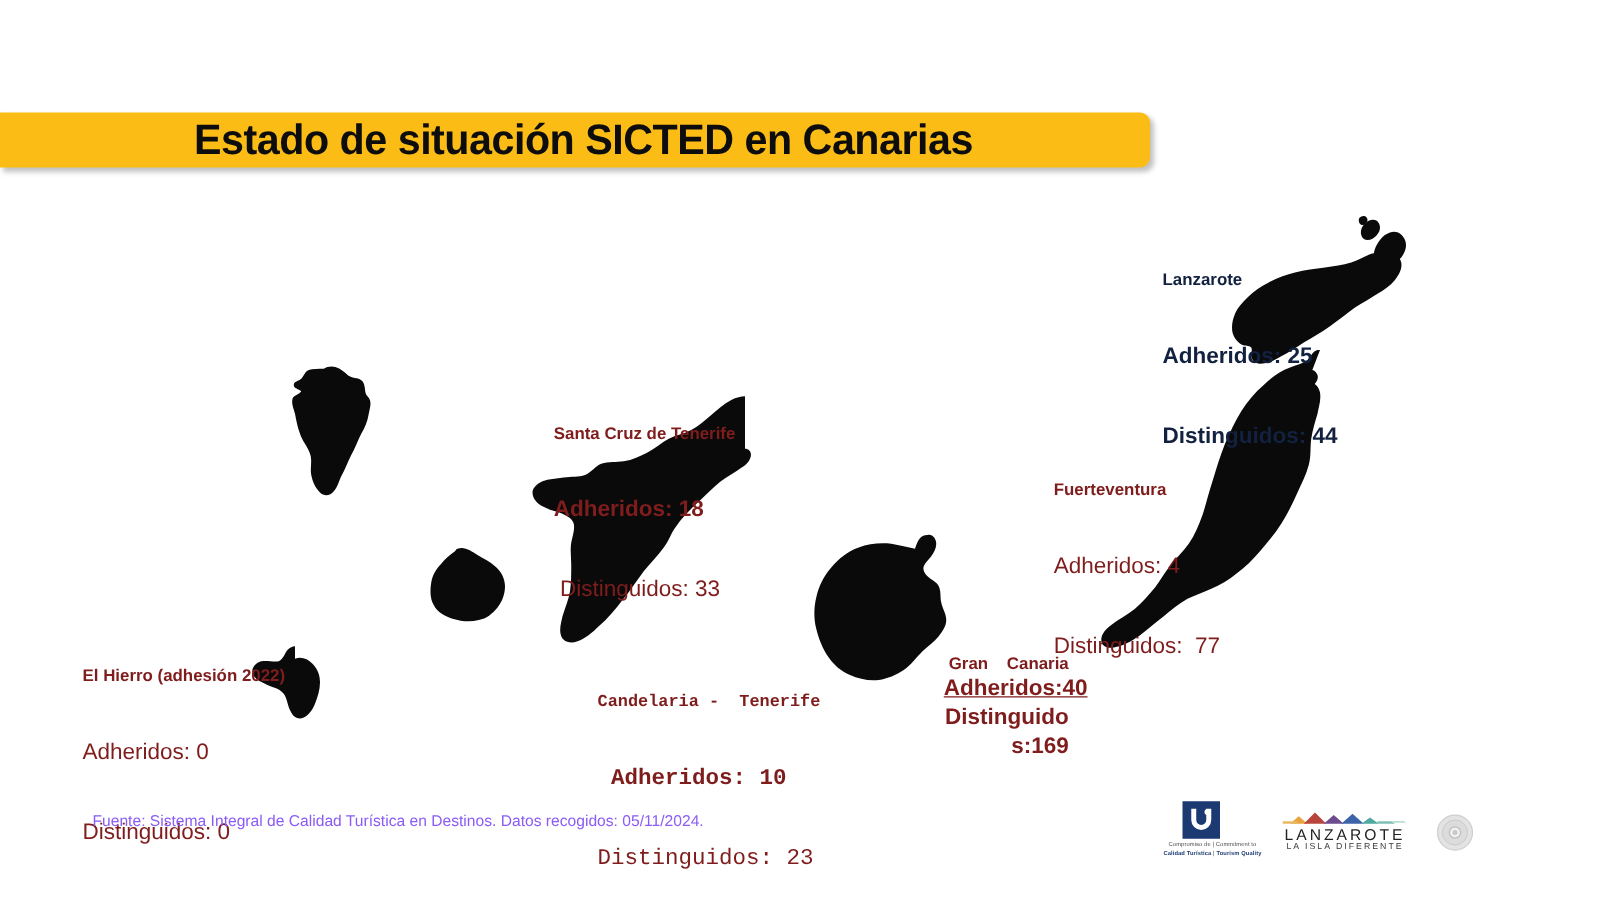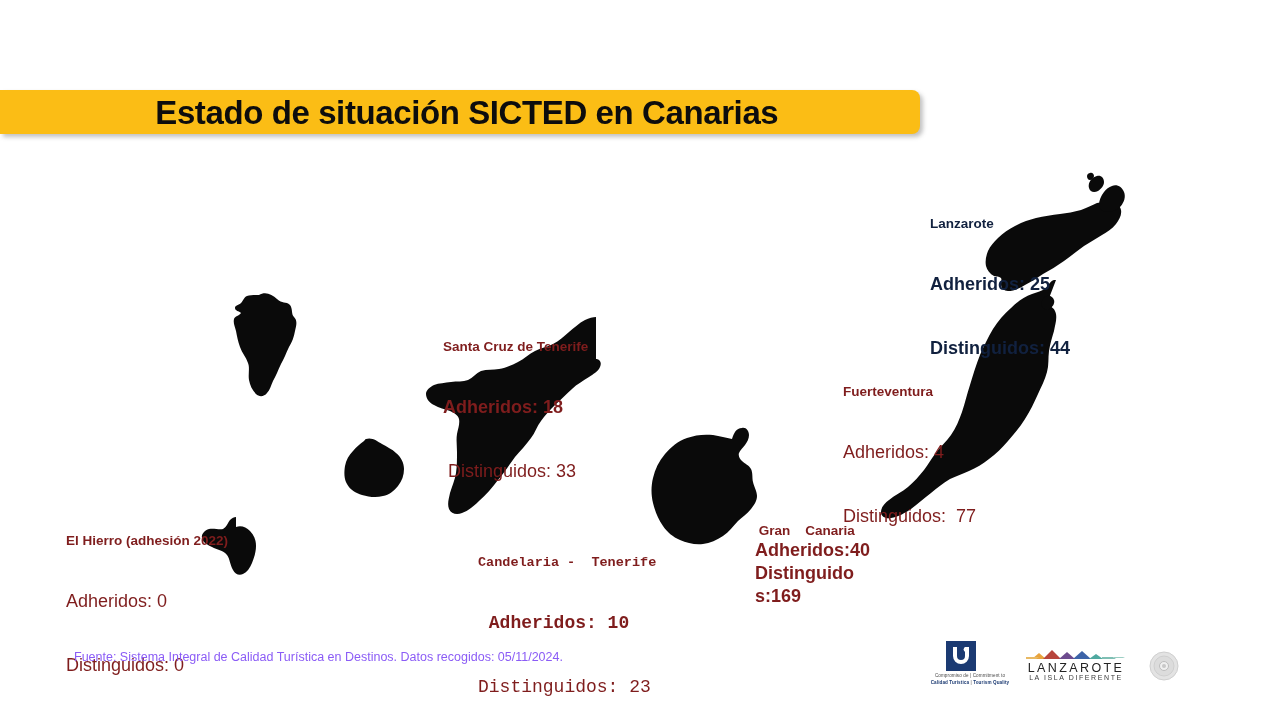--- a/index.html
+++ b/index.html
@@ -72,21 +72,21 @@
   .lbl-line   { font-size: 18px; display: block; }
   .lbl-line.b { font-weight: bold; }
 
   #label-lanzarote      { left: 930px; top: 174px; color: #0f2141; text-align: left; }
   #label-lanzarote .lbl-name,
   #label-lanzarote .lbl-line { font-weight: bold; color: #11213f; }
 
   #label-fuerteventura  { left: 843px; top: 342px; }
   #label-santacruz      { left: 443px; top: 297px; }
   #label-candelaria     { left: 478px; top: 513px; font-family: Liberation Mono, monospace; }
-  #label-grancanaria    { left: 755px; top: 522px; width: 100px; }
+  #label-grancanaria    { left: 755px; top: 522px; width: 100px; text-align: right; }
   #label-elhierro       { left: 66px;  top: 491px; }
 
   
   #footer-source {
     position: absolute;
     left: 74px;
     top: 650px;
     font-size: 12.5px;
     color: #8b5cf6;
     white-space: nowrap;
@@ -204,21 +204,21 @@
 </div>
 
 <div class="label-block" id="label-candelaria">
   <span class="lbl-name">Candelaria -  Tenerife</span>
   <span class="lbl-line b"> Adheridos: 10</span>
   <span class="lbl-line">Distinguidos: 23</span>
 </div>
 
 <div class="label-block" id="label-grancanaria" style="white-space:normal;">
   <span class="lbl-name" style="white-space:pre;"> Gran    Canaria</span>
-  <span class="lbl-line b" style="white-space:pre;">Adheridos:40</span>
+  <span class="lbl-line b" style="white-space:pre;text-decoration:underline;">Adheridos:40</span>
   <span class="lbl-line b" style="white-space:normal; word-break:break-all;">Distinguidos:169</span>
 </div>
 
 <div class="label-block" id="label-elhierro">
   <span class="lbl-name">El Hierro (adhesión 2022)</span>
   <span class="lbl-line">Adheridos: 0</span>
   <span class="lbl-line">Distinguidos: 0</span>
 </div>
 
 <div id="footer-source">Fuente:  Sistema Integral de Calidad Turística en Destinos. Datos recogidos: 05/11/2024.</div>

